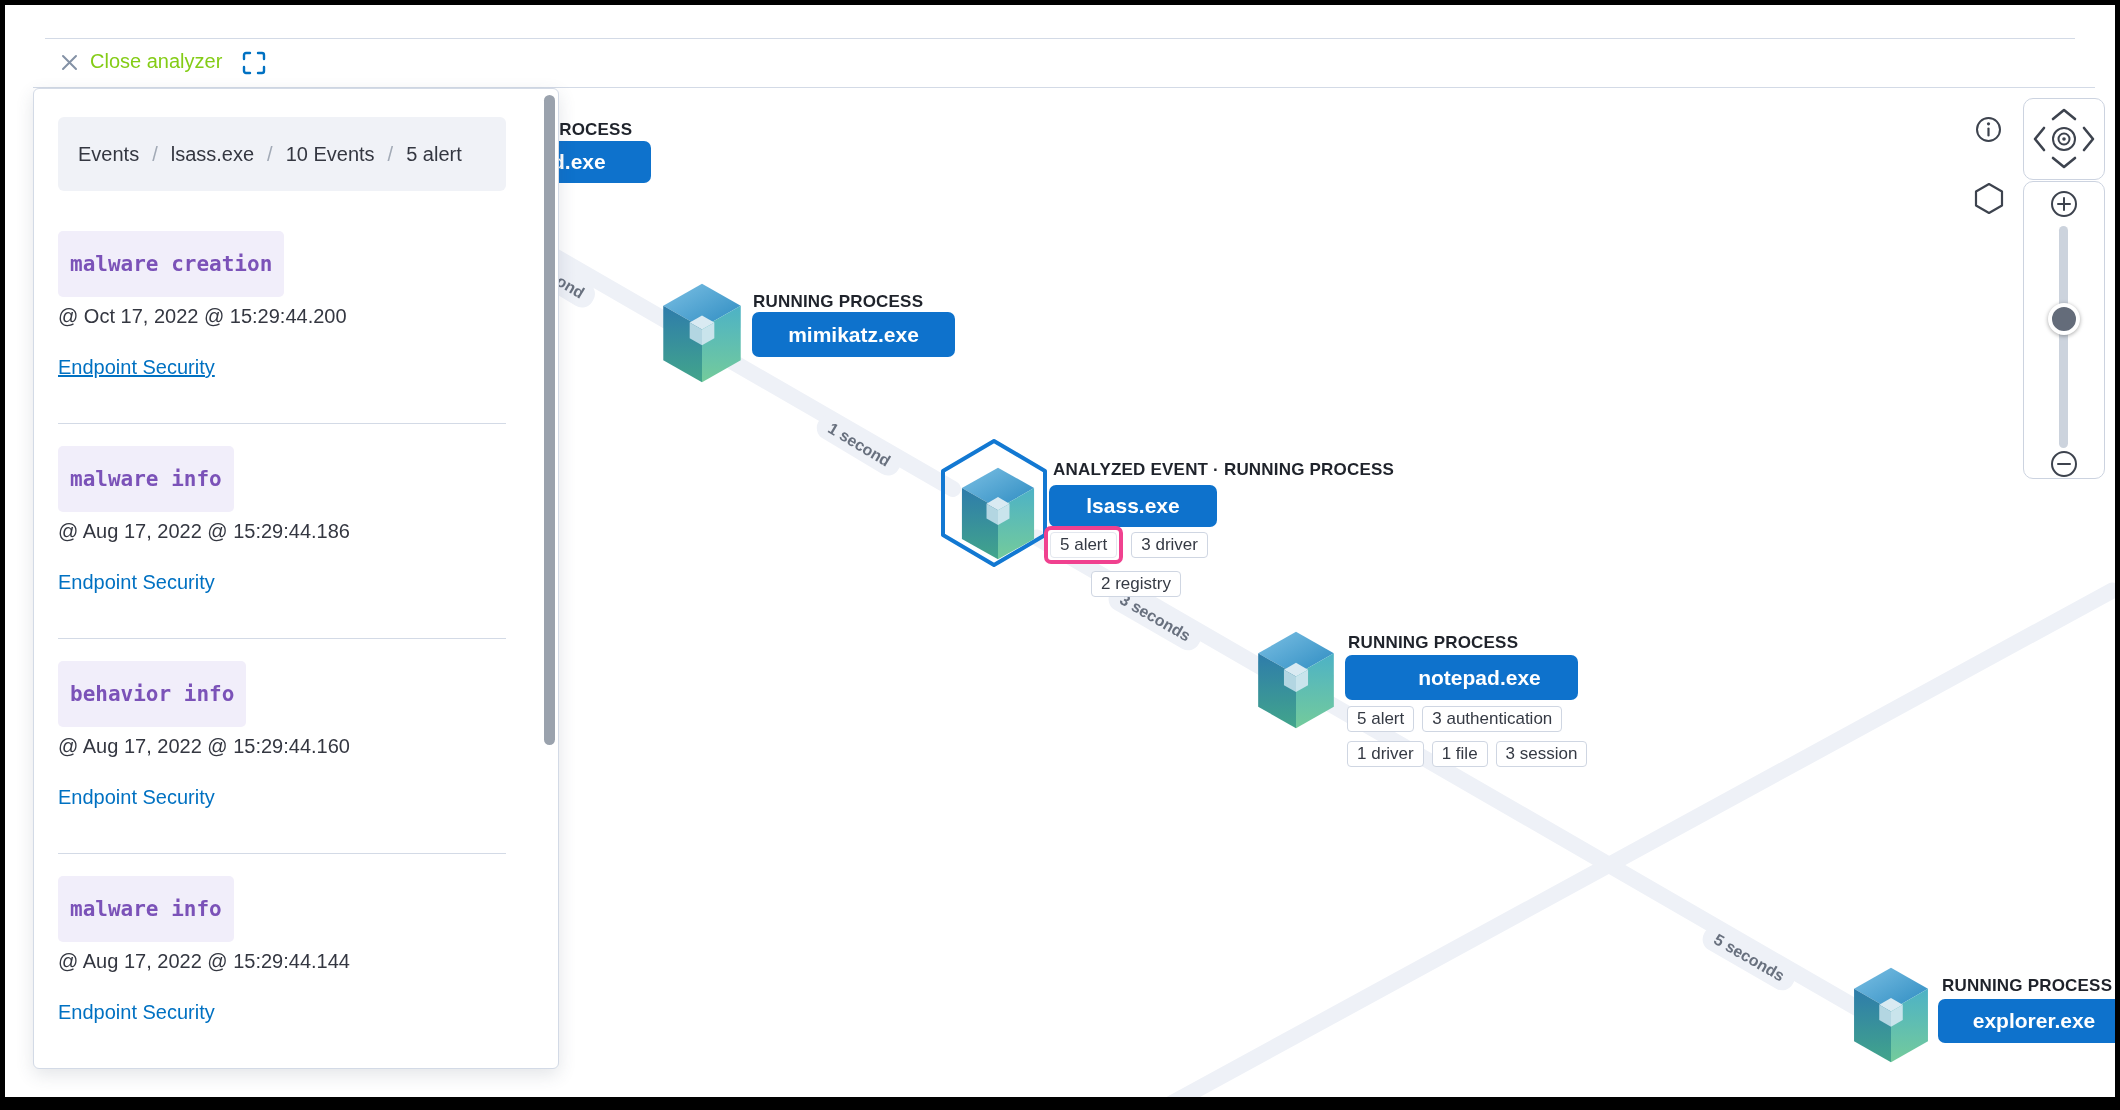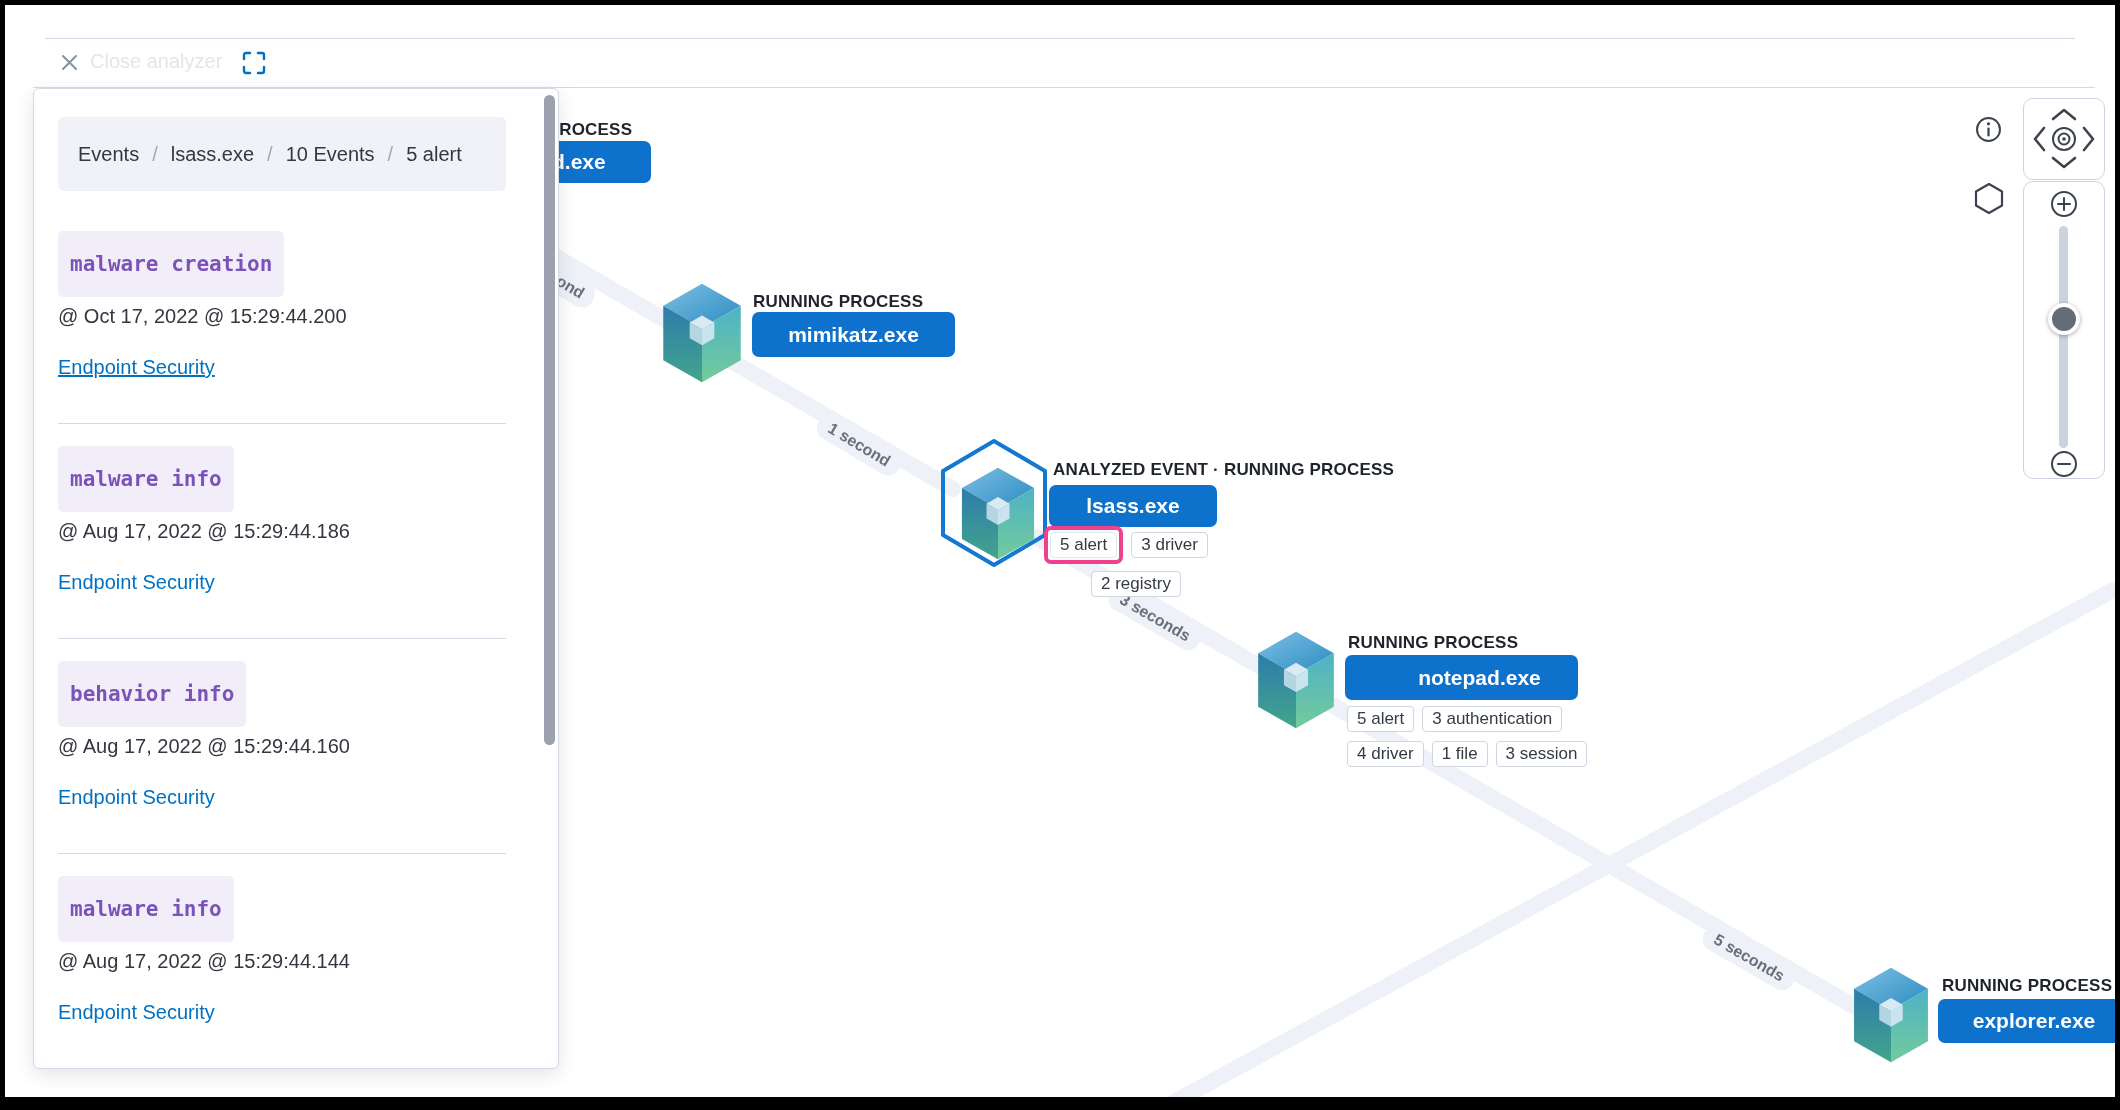--- a/index.html
+++ b/index.html
@@ -5,21 +5,21 @@
   html,body{margin:0;padding:0;background:#222;}
   .screen{position:relative;width:2120px;height:1110px;background:#000;overflow:hidden;
           font-family:"Liberation Sans",sans-serif;-webkit-font-smoothing:antialiased;}
   .inner{position:absolute;left:5px;top:5px;width:2110px;height:1092px;background:#fff;overflow:hidden;}
   .graph{position:absolute;left:-5px;top:-5px;width:2120px;height:1110px;}
 
   .hline{position:absolute;height:1px;background:#d3dae6;z-index:3;}
 
   
   .close-row{position:absolute;z-index:3;}
-  .close-label{position:absolute;left:90px;top:50px;font-size:20px;color:#e5e5e5;z-index:3;cursor:pointer;}
+  .close-label{position:absolute;left:90px;top:50px;font-size:20px;color:#84cc16;z-index:3;cursor:pointer;}
 
   
   .band{position:absolute;height:16px;background:#eef1f7;border-radius:9px;}
   .edge-label{position:absolute;font-size:16px;font-weight:700;color:#68707e;background:#eef1f7;
               padding:4px 12px;border-radius:12px;white-space:nowrap;}
 
   
   .cube-slot{position:absolute;z-index:1;cursor:pointer;}
   .node-type{position:absolute;font-size:17px;font-weight:700;color:#1f232b;letter-spacing:.2px;white-space:nowrap;z-index:1;}
   .process-pill{position:absolute;display:flex;align-items:center;justify-content:center;background:#0e72cc;
@@ -163,21 +163,21 @@
             <polygon points="36,46 50,54 50,72 36,64" fill="#b3d6e2"></polygon>
             <polygon points="64,46 50,54 50,72 64,64" fill="#c9e4ec"></polygon>
           </svg></div>
       <div class="node-type" style="left:1348px;top:633px;">RUNNING PROCESS</div>
       <div class="process-pill" style="left:1345px;top:655px;width:197px;height:45px;padding-left:36px;">notepad.exe</div>
       <div class="badge-row" style="left:1347px;top:706px;">
         <span class="count-pill">5 alert</span>
         <span class="count-pill">3 authentication</span>
       </div>
       <div class="badge-row" style="left:1347px;top:741px;">
-        <span class="count-pill">4 driver</span>
+        <span class="count-pill">1 driver</span>
         <span class="count-pill">1 file</span>
         <span class="count-pill">3 session</span>
       </div>
 
       <div class="cube-slot" style="left:1849px;top:966px;width:84px;height:98px;"><svg width="100%" height="100%" viewBox="0 0 100 116" preserveAspectRatio="none">
             <defs>
               <linearGradient id="t3" x1="0" y1="0" x2="1" y2="1">
                 <stop offset="0" stop-color="#7cc0e4"></stop>
                 <stop offset="1" stop-color="#2b8ac0"></stop>
               </linearGradient>

